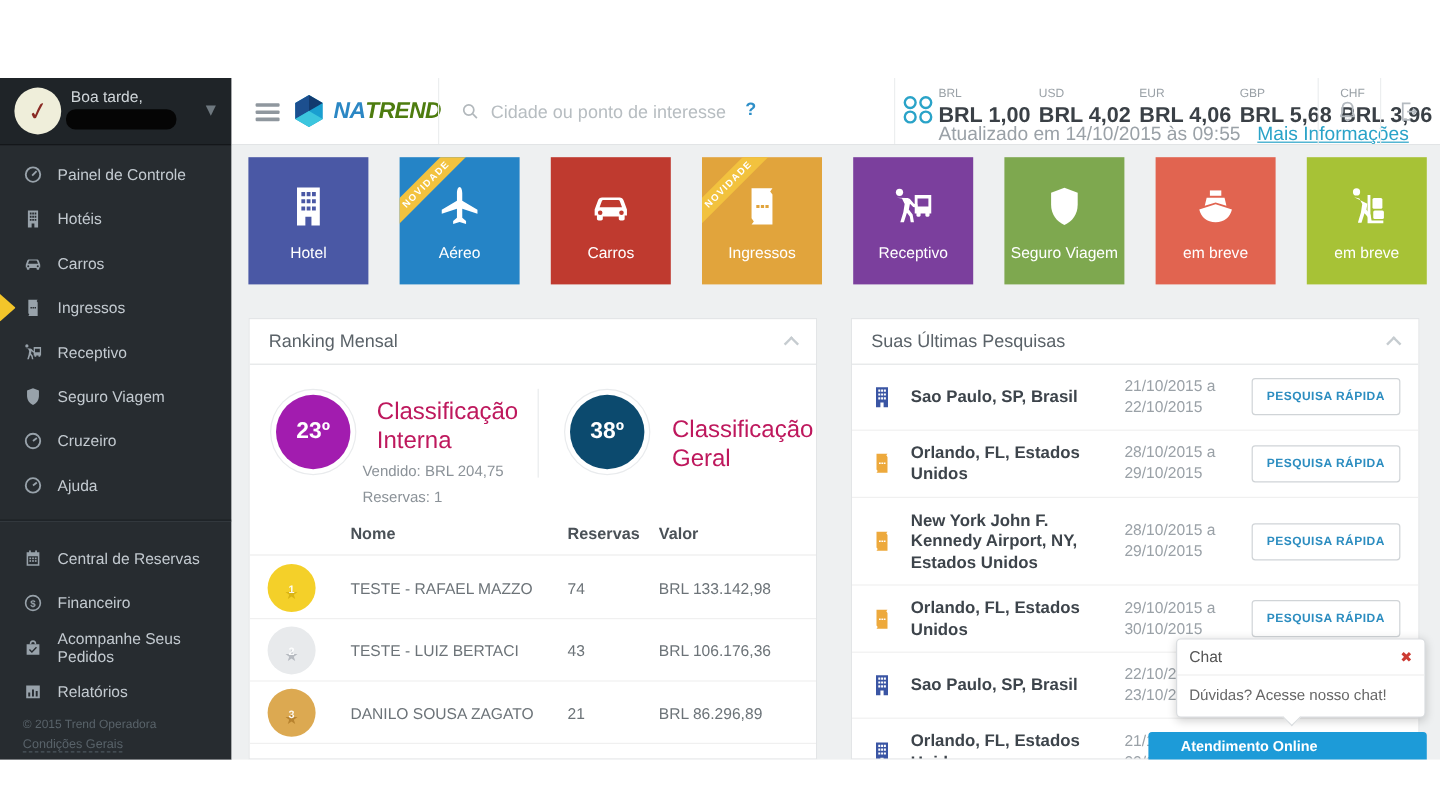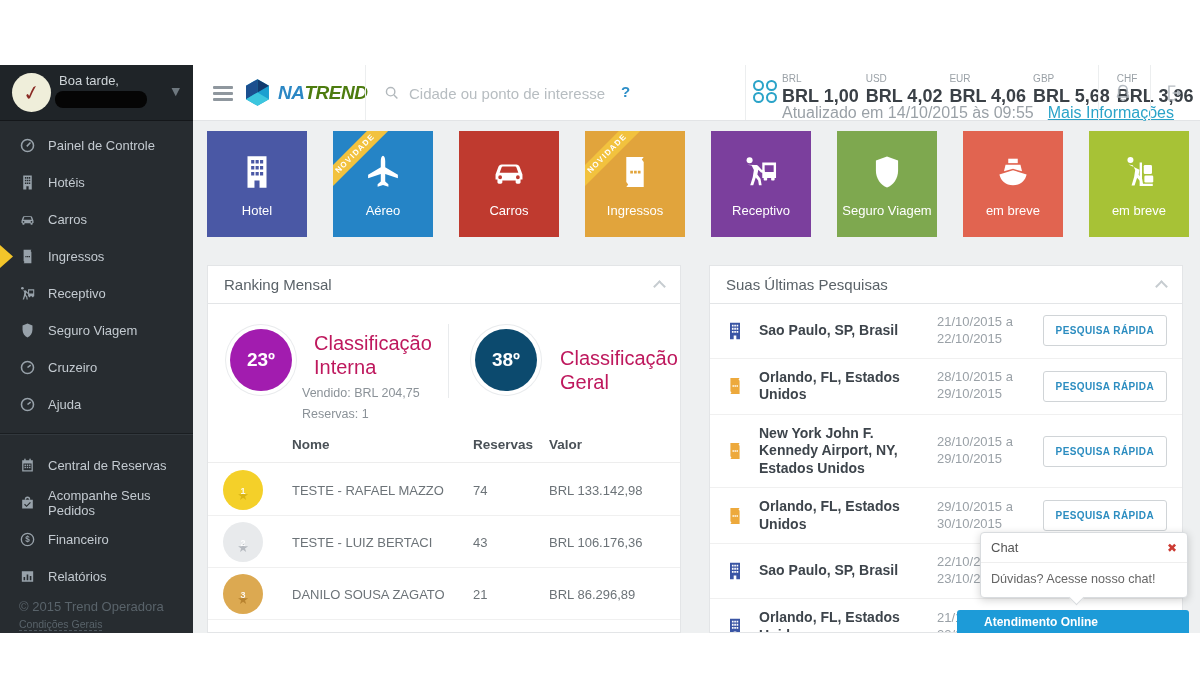--- a/index.html
+++ b/index.html
@@ -19,21 +19,21 @@
   .redaction { position:absolute; left:55px; top:26px; width:92px; height:17px; background:#050505; border-radius:8px; }
   .user-caret { position:absolute; right:13px; top:20px; color:#6e787f; font-size:11px; cursor:pointer; }
 
   .menu { padding-top:6px; }
   .menu-item { position:relative; height:37px; display:flex; align-items:center; color:#c3cad0; font-size:13px; cursor:pointer; }
   .menu-item .mi-icon { width:17px; height:17px; margin:0 12px 0 19px; color:#98a2aa; flex:none; fill:currentColor; }
   .menu-item.active::before { content:""; position:absolute; left:0; top:7px; width:13px; height:23px;
        background:#f3c52a; clip-path:polygon(0 0, 100% 50%, 0 100%); }
   .menu-sep { height:0; border-top:1px solid #1a1e21; border-bottom:1px solid #32383d; margin:10px 0 12px; }
   .side-footer { margin:4px 0 0 19px; }
-  .copyright { color:#59636a; font-size:13px; }
+  .copyright { color:#59636a; font-size:10px; }
   .terms { display:inline-block; color:#59636a; font-size:10.5px; margin-top:3px; border-bottom:1px dashed #4c565d; cursor:pointer; text-decoration:none; }
 
   
   .main { position:absolute; left:193px; top:0; width:1007px; height:568px; background:#eef0f1; overflow:hidden; }
   .topbar { position:absolute; left:0; top:0; width:1169px; height:56px; background:#fff; border-bottom:1px solid #e2e4e6; z-index:2; }
   .vdiv { position:absolute; top:0; bottom:0; width:1px; background:#eceeef; }
 
   .hamburger { position:absolute; left:20px; top:21px; cursor:pointer; }
   .hamburger i { display:block; width:20px; height:3px; background:#8f979e; border-radius:1px; margin-bottom:3px; }
   .brand { position:absolute; left:50px; top:13px; display:flex; align-items:center; cursor:pointer; }
@@ -287,30 +287,30 @@
 
         <div class="menu-item">
           <svg class="mi-icon" viewBox="0 0 24 24">
             <use href="#ic-calendar"></use>
           </svg>
           <span>Central de Reservas</span>
         </div>
 
         <div class="menu-item">
           <svg class="mi-icon" viewBox="0 0 24 24">
+            <use href="#ic-dollar"></use>
+          </svg>
+          <span>Financeiro</span>
+        </div>
+
+        <div class="menu-item">
+          <svg class="mi-icon" viewBox="0 0 24 24">
             <use href="#ic-orders"></use>
           </svg>
           <span>Acompanhe Seus Pedidos</span>
-        </div>
-
-        <div class="menu-item">
-          <svg class="mi-icon" viewBox="0 0 24 24">
-            <use href="#ic-dollar"></use>
-          </svg>
-          <span>Financeiro</span>
         </div>
 
         <div class="menu-item">
           <svg class="mi-icon" viewBox="0 0 24 24">
             <use href="#ic-report"></use>
           </svg>
           <span>Relatórios</span>
         </div>
       </nav>
 

